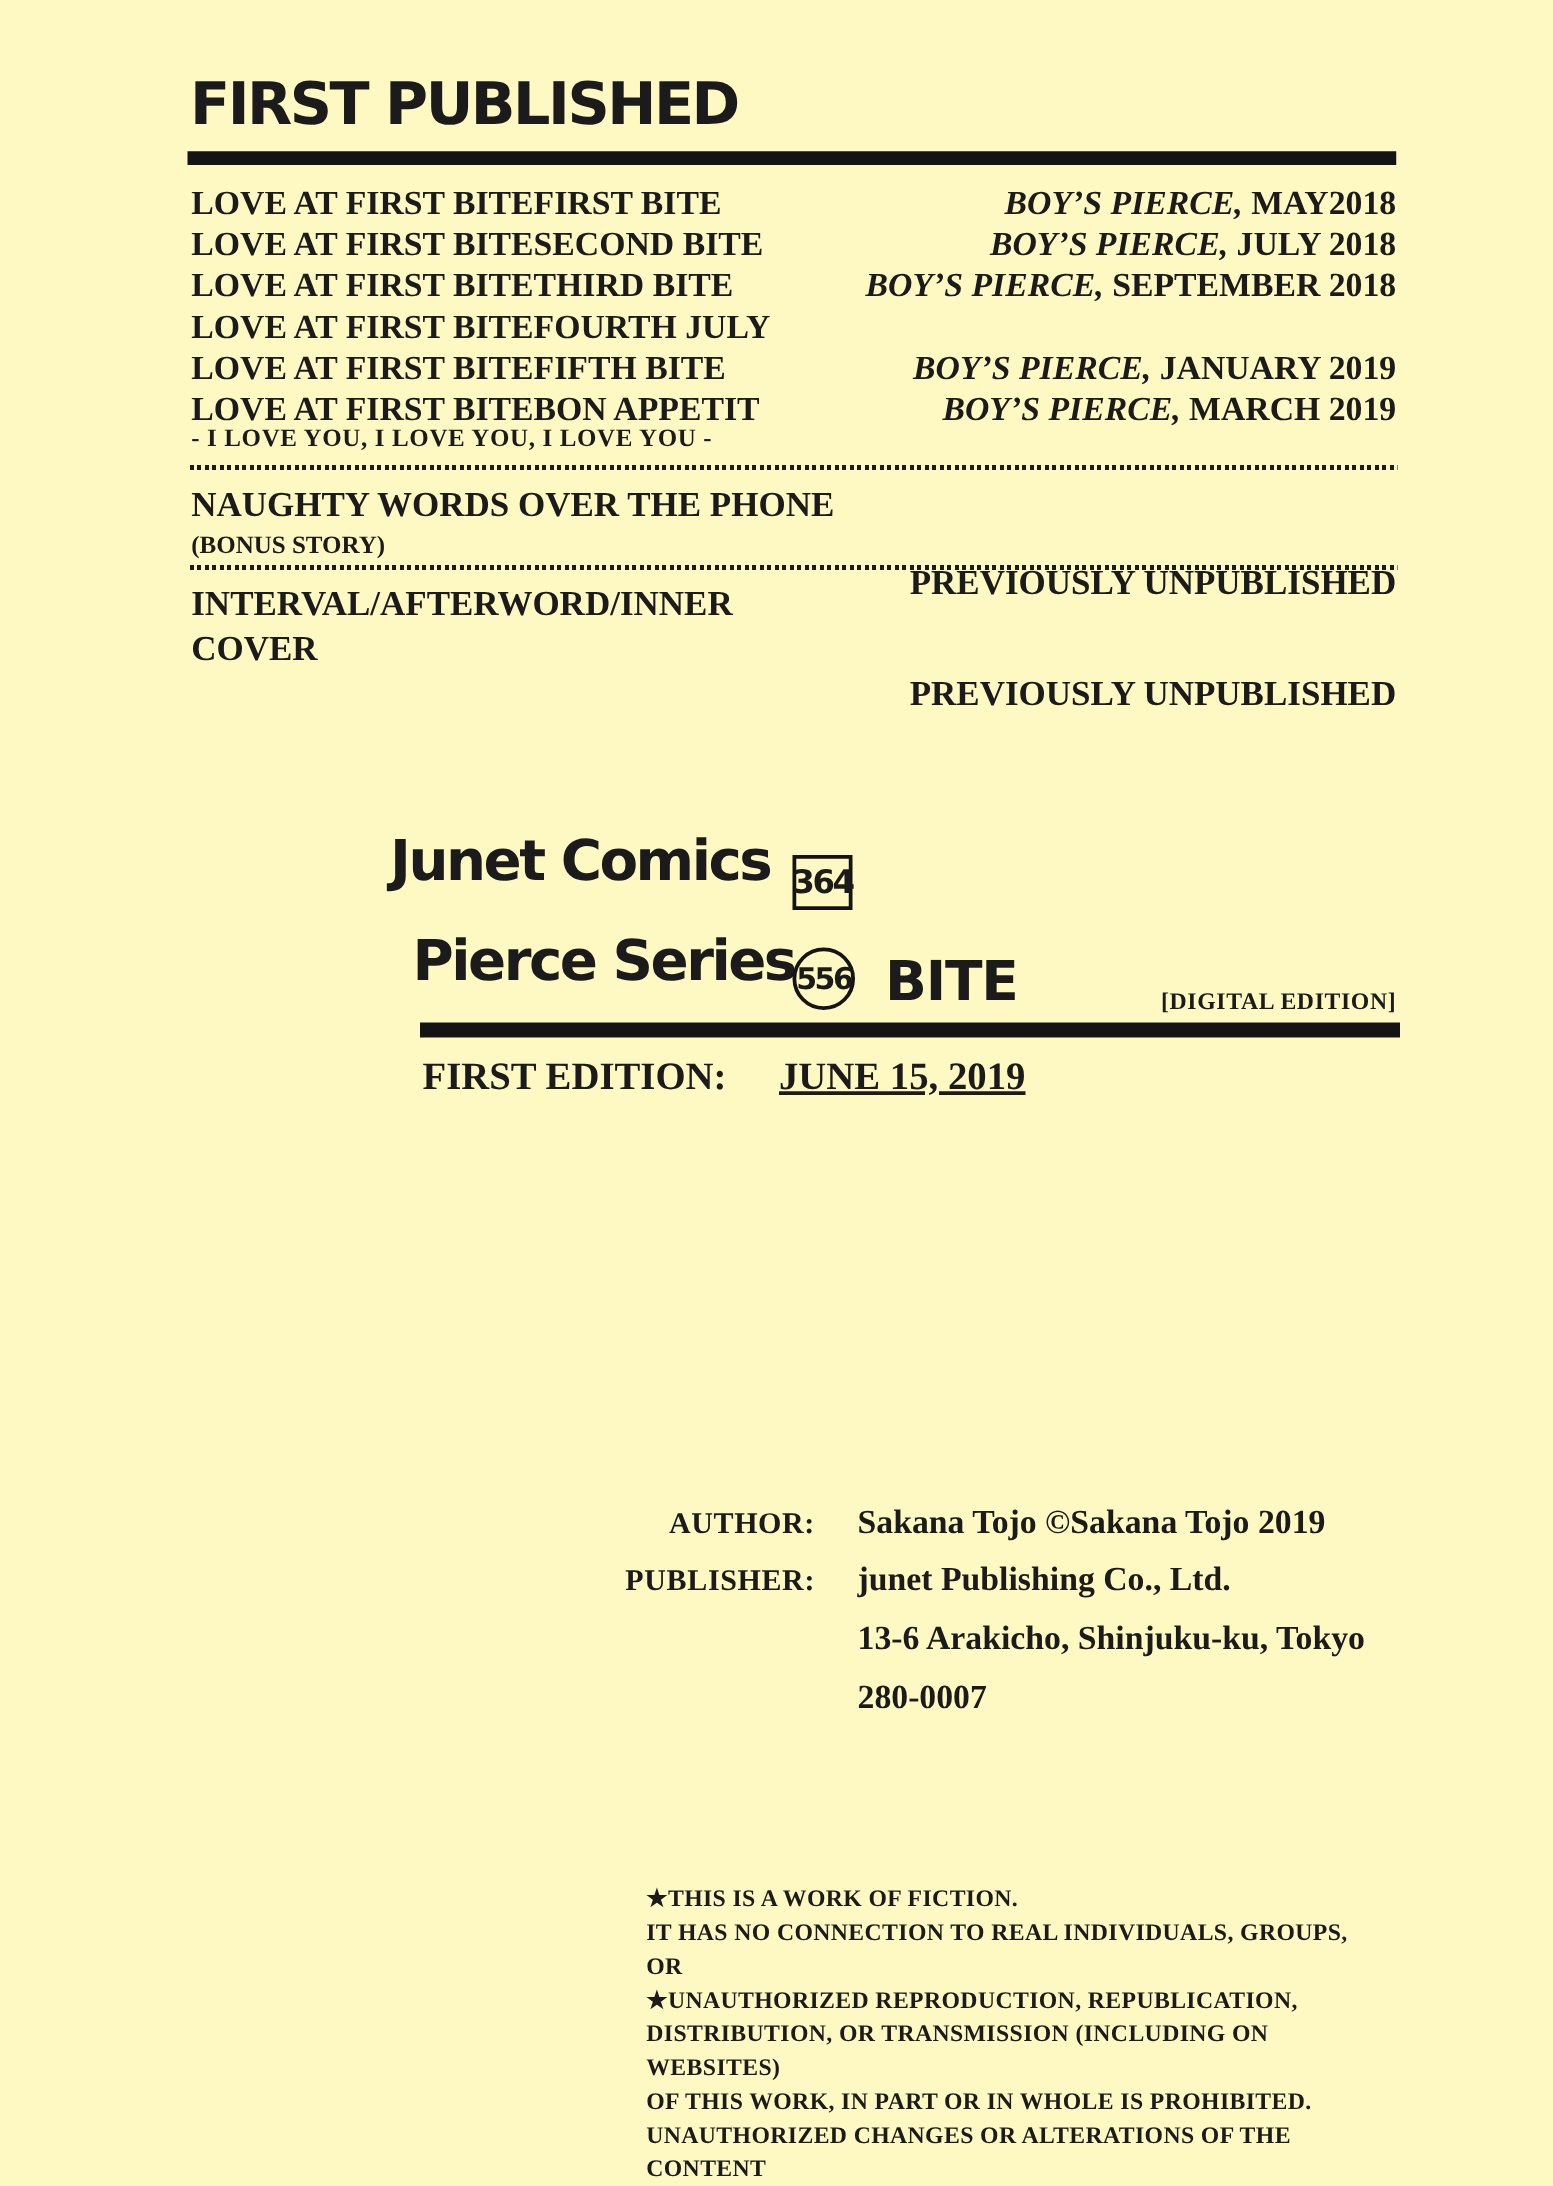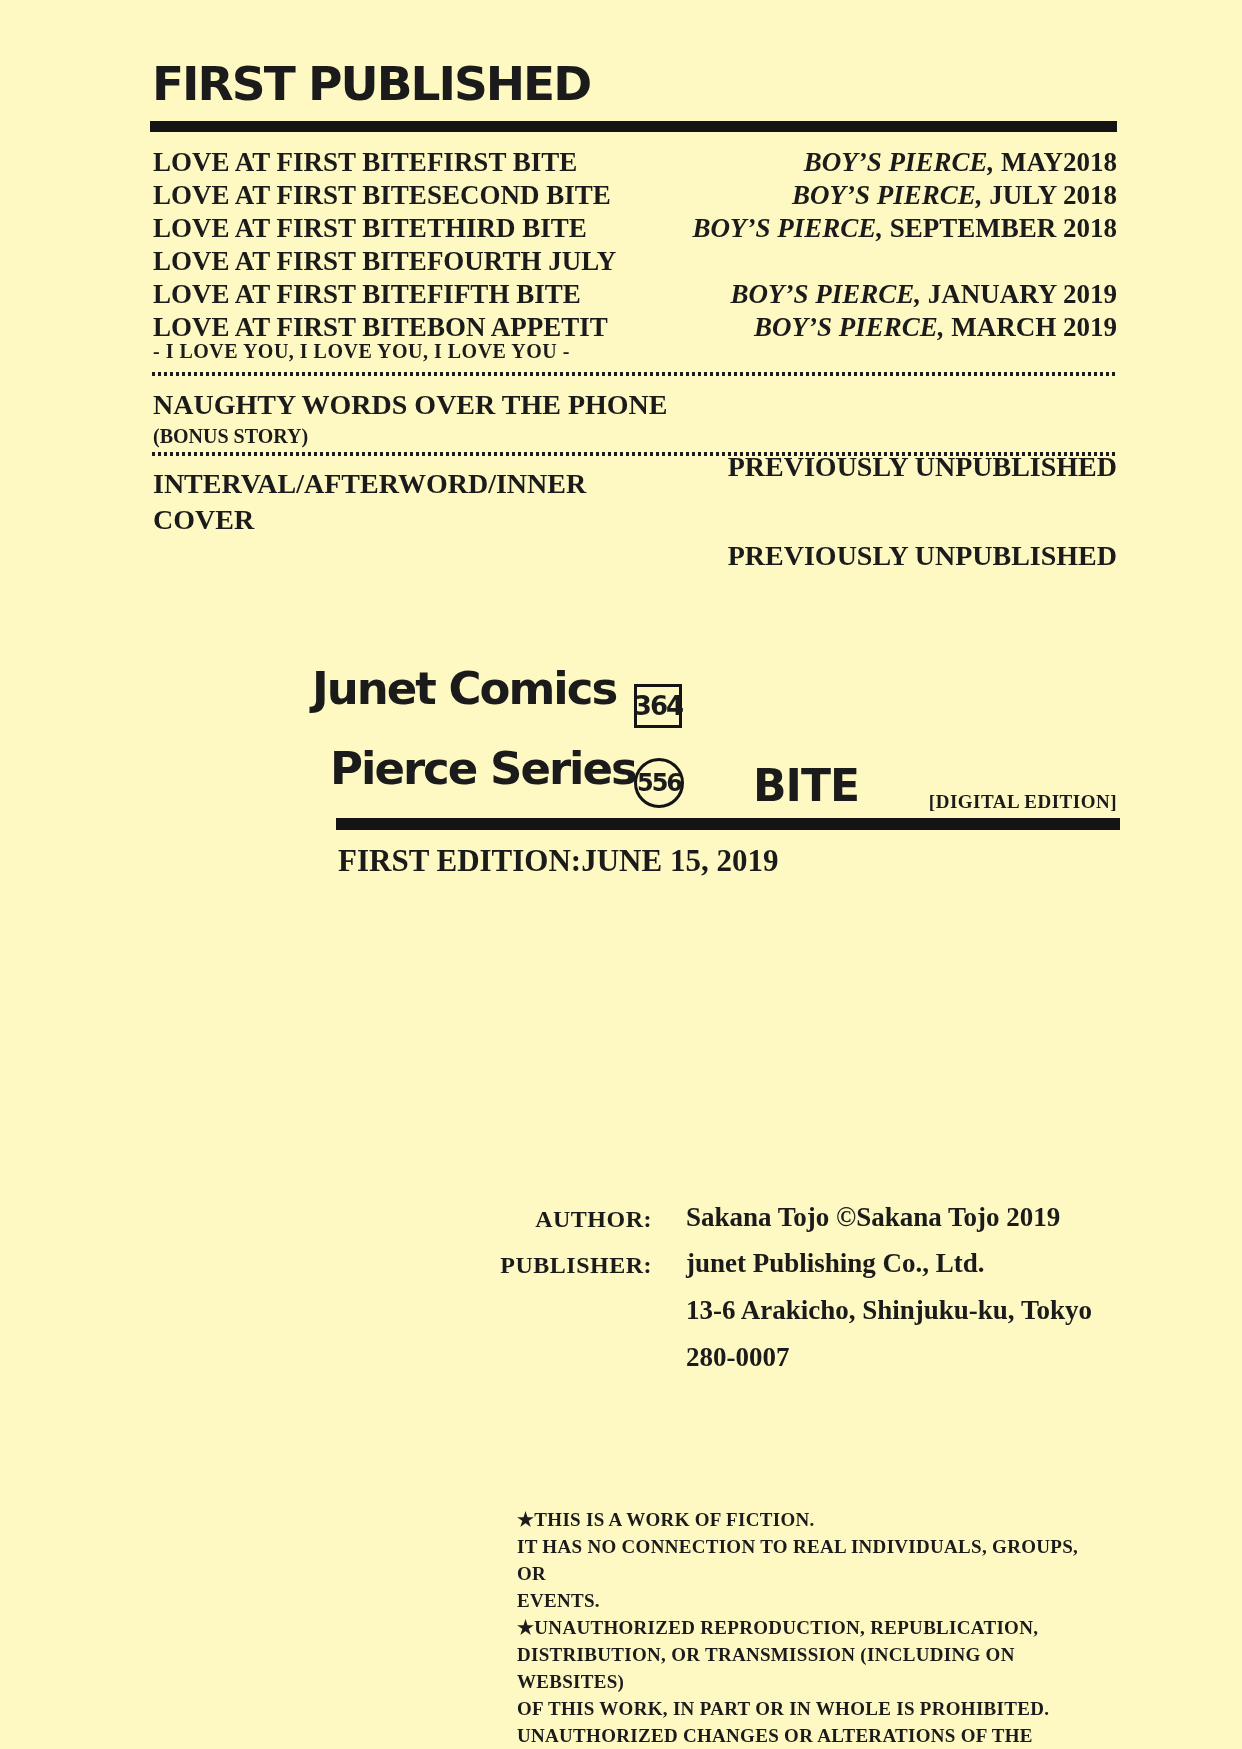--- a/index.html
+++ b/index.html
@@ -78,34 +78,34 @@
     display:flex;align-items:center;justify-content:center;
     font-family:"DejaVu Sans","Liberation Sans",sans-serif;
     font-weight:bold;font-size:24px;letter-spacing:-2px;
   }
   .book-title{
     position:absolute;left:708px;
     font-family:"DejaVu Sans","Liberation Sans",sans-serif;
     font-weight:bold;font-size:44px;line-height:1;letter-spacing:-1px;
   }
   .bt-1{top:702px;}
-  .bt-2{top:764px;margin-left:45px;}
+  .bt-2{top:764px;}
   .digital{
     position:absolute;right:125px;top:791px;
     font-weight:bold;font-size:19px;letter-spacing:0.5px;
   }
   .mid-rule{
     position:absolute;left:336px;top:818px;
     width:784px;height:12px;background:#141414;
   }
   .first-edition{
     position:absolute;left:338px;top:843px;
     font-weight:bold;font-size:31px;white-space:nowrap;
   }
-  .first-edition .fe-date{}
+  .first-edition .fe-date{margin-left:42px;text-decoration:underline;}
   
   .cred-label{
     position:absolute;left:430px;width:222px;text-align:right;
     font-weight:bold;font-size:24px;letter-spacing:0.5px;
   }
   .cl-author{top:1206px;}
   .cl-publisher{top:1252px;}
   .cred-value{
     position:absolute;left:686px;
     font-weight:bold;font-size:27px;line-height:47px;white-space:nowrap;
@@ -197,21 +197,20 @@
   <div class="cred-label cl-publisher">PUBLISHER:</div>
   <div class="cred-value cv-publisher">
     <div>junet Publishing Co., Ltd.</div>
     <div>13-6 Arakicho, Shinjuku-ku, Tokyo</div>
     <div>280-0007</div>
   </div>
 
   <div class="disclaimer">
     <div>★THIS IS A WORK OF FICTION.</div>
     <div>IT HAS NO CONNECTION TO REAL INDIVIDUALS, GROUPS, OR</div>
-    <div>EVENTS.</div>
     <div>★UNAUTHORIZED REPRODUCTION, REPUBLICATION,</div>
     <div>DISTRIBUTION, OR TRANSMISSION (INCLUDING ON WEBSITES)</div>
     <div>OF THIS WORK, IN PART OR IN WHOLE IS PROHIBITED.</div>
     <div>UNAUTHORIZED CHANGES OR ALTERATIONS OF THE CONTENT</div>
 
   </div>
 
 </div>
 
 </body></html>

